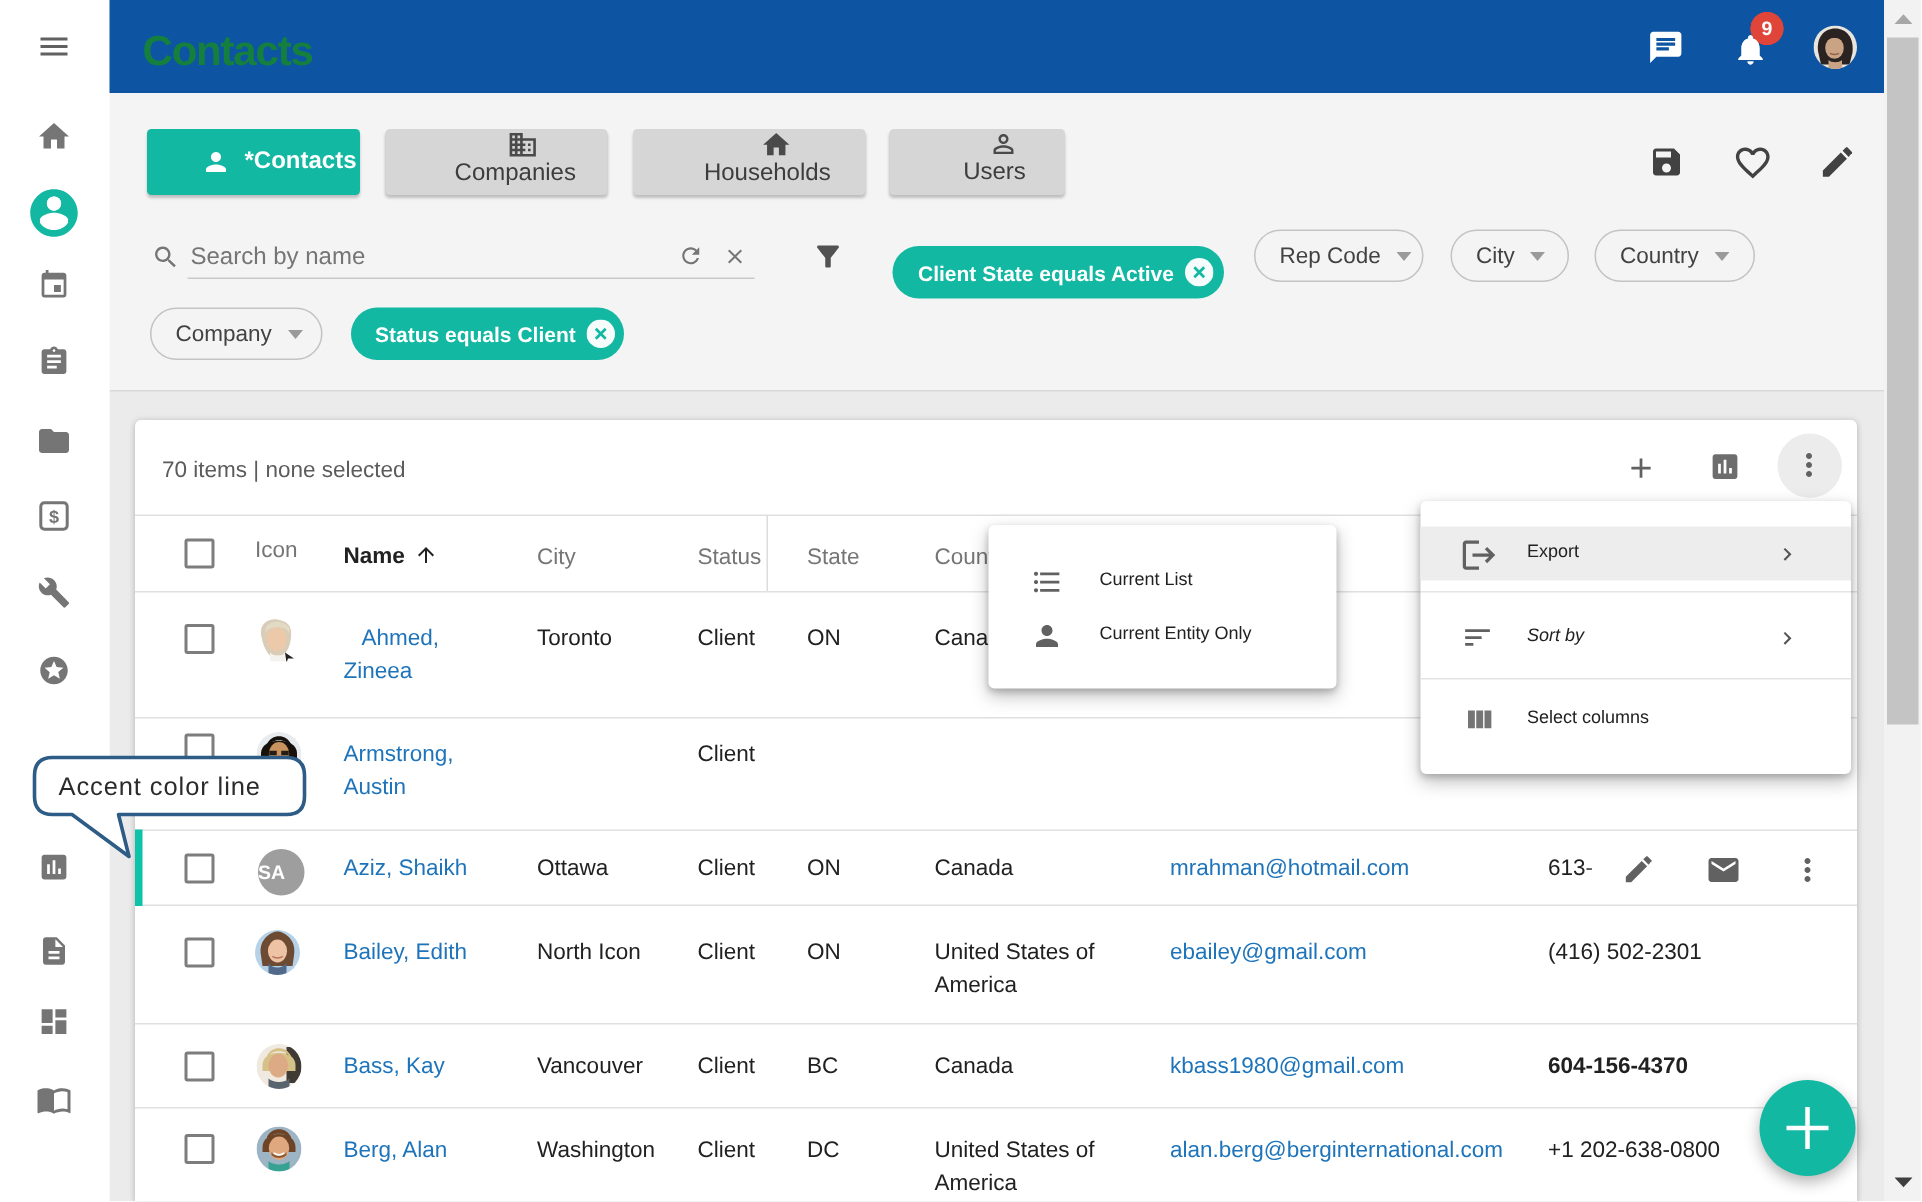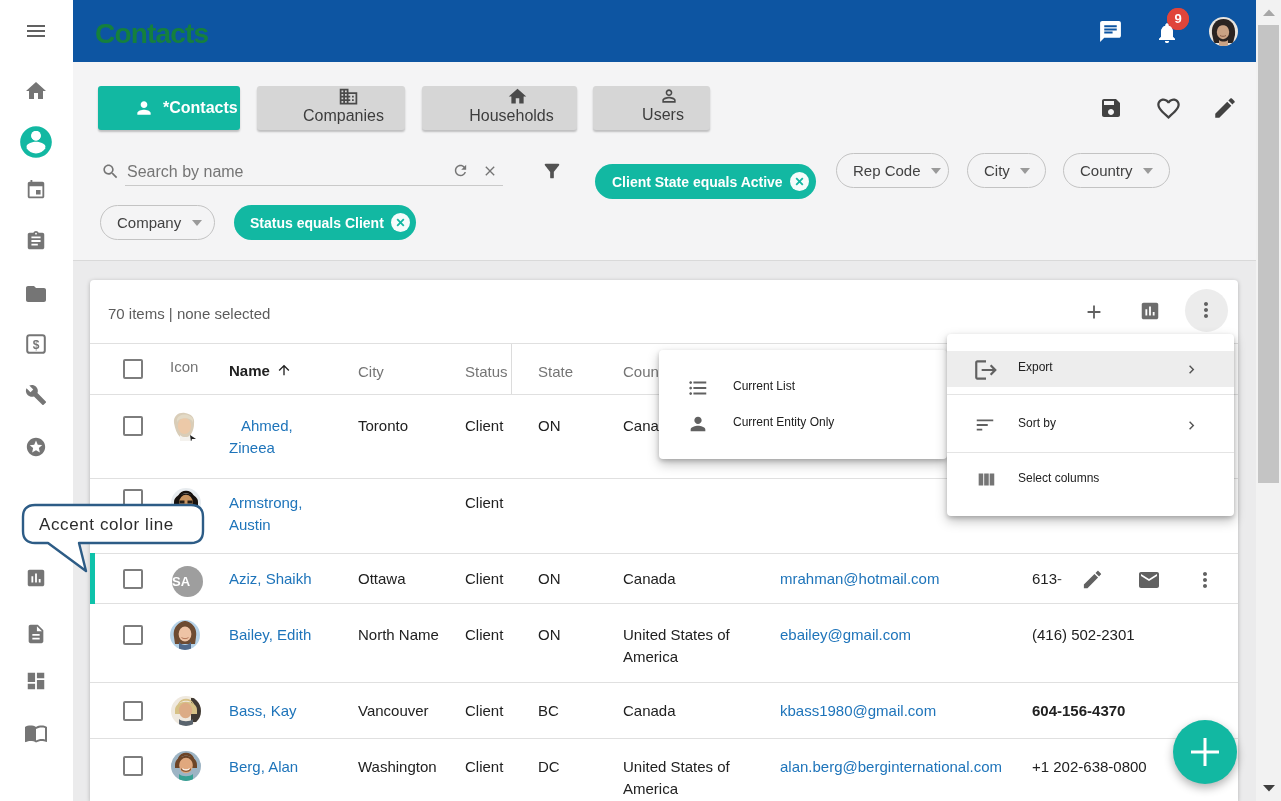--- a/index.html
+++ b/index.html
@@ -311,21 +311,21 @@
     <g clip-path="url(#av4)">
         <rect width="30" height="30" fill="#b5d2e8"></rect>
       <path d="M4 17 C2 6 11 1 15 1 C19 1 28 6 26 17 L25 24 H5 Z" fill="#6d4b32"></path>
       <ellipse cx="15" cy="14" rx="6.4" ry="7.6" fill="#eec3a5"></ellipse>
       <path d="M8 10.5 C9 4 21 4 22 10.5 L22 8 C19 2 11 2 8 8 Z" fill="#6d4b32"></path>
       <path d="M9 30 L9 22 C12 26 18 26 21 22 L21 30 Z" fill="#51698a"></path>
       <path d="M11.5 17.5 C13 19 17 19 18.5 17.5" stroke="#b5785a" stroke-width="1" fill="none"></path>
     </g>
   </svg>
   <div class="abs link" style="left:229px; top:626px;">Bailey, Edith</div>
-  <div class="abs cell" style="left:358px; top:626px;">North Name</div>
+  <div class="abs cell" style="left:358px; top:626px;">North Icon</div>
   <div class="abs cell" style="left:465px; top:626px;">Client</div>
   <div class="abs cell" style="left:538px; top:626px;">ON</div>
   <div class="abs cell" style="left:623px; top:626px;">United States of</div>
   <div class="abs cell" style="left:623px; top:648px;">America</div>
   <div class="abs link" style="left:780px; top:626px;">ebailey@gmail.com</div>
   <div class="abs cell" style="left:1032px; top:626px;">(416) 502-2301</div>
   <div class="abs rowline" style="left:90px; top:682px;"></div>
 
   <div class="abs cb" style="left:123px; top:701px;"></div>
   <svg class="abs" style="left:171px; top:696px;" width="30" height="30" viewBox="0 0 30 30">
@@ -377,21 +377,21 @@
   <div class="abs cell" style="left:623px; top:780px;">America</div>
   <div class="abs link" style="left:780px; top:758px;">alan.berg@berginternational.com</div>
   <div class="abs cell" style="left:1032px; top:758px;">+1 202-638-0800</div>
 
   <div class="abs" id="accent" style="left:90px; top:553px; width:5px; height:51px; background:#0ec2aa;"></div>
   <svg class="abs" style="left:18px; top:502px;" width="190" height="76" viewBox="0 0 190 76">
     <path d="M17 3 H173 Q185 3 185 15 V29 Q185 41 173 41 H61 L68 69 L30 41 H17 Q5 41 5 29 V15 Q5 3 17 3 Z" fill="#fff" stroke="#2d5c86" stroke-width="2.4" stroke-linejoin="round"></path>
     <text x="21" y="28" font-size="17" letter-spacing="0.6" fill="#2b2b2b" font-family="Liberation Sans">Accent color line</text>
   </svg>
 
-  <div class="abs menu" id="submenu" style="left:659px; top:350px; width:288px; height:109px;">
+  <div class="abs menu" id="submenu" style="left:659px; top:350px; width:232px; height:109px;">
     <svg class="abs" style="left:28px; top:27px;" width="22" height="22" viewBox="0 0 24 24" fill="#616161">
         <path d="M4 10.5c-.83 0-1.5.67-1.5 1.5s.67 1.5 1.5 1.5 1.5-.67 1.5-1.5-.67-1.5-1.5-1.5zm0-6c-.83 0-1.5.67-1.5 1.5S3.17 7.5 4 7.5 5.5 6.83 5.5 6 4.83 4.5 4 4.5zm0 12c-.83 0-1.5.68-1.5 1.5s.68 1.5 1.5 1.5 1.5-.68 1.5-1.5-.67-1.5-1.5-1.5zM7 19h14v-2H7v2zm0-6h14v-2H7v2zm0-8v2h14V5H7z"></path>
       </svg>
     <div class="abs mtext" style="left:74px; top:29px;">Current List</div>
     <svg class="abs" style="left:28px; top:63px;" width="22" height="22" viewBox="0 0 24 24" fill="#616161">
         <path d="M12 12c2.21 0 4-1.79 4-4s-1.79-4-4-4-4 1.79-4 4 1.79 4 4 4zm0 2c-2.67 0-8 1.34-8 4v2h16v-2c0-2.66-5.33-4-8-4z"></path>
       </svg>
     <div class="abs mtext" style="left:74px; top:65px;">Current Entity Only</div>
   </div>
   <div class="abs menu" id="mainmenu" style="left:947px; top:334px; width:287px; height:182px;">
@@ -400,21 +400,21 @@
         <path d="M17 7l-1.41 1.41L18.17 11H8v2h10.17l-2.58 2.58L17 17l5-5zM4 5h8V3H4c-1.1 0-2 .9-2 2v14c0 1.1.9 2 2 2h8v-2H4V5z"></path>
       </svg>
     <div class="abs mtext" style="left:71px; top:26px;">Export</div>
     <svg class="abs" style="left:236px; top:27px;" width="17" height="17" viewBox="0 0 24 24" fill="#555">
         <path d="M8.59 16.59L13.17 12 8.59 7.41 10 6l6 6-6 6z"></path>
       </svg>
     <div class="abs" style="left:0; top:60px; width:287px; height:1px; background:#e4e4e4;"></div>
     <svg class="abs" style="left:27px; top:80px;" width="22" height="22" viewBox="0 0 24 24" fill="#616161">
         <path d="M3 18h6v-2H3v2zM3 6v2h18V6H3zm0 7h12v-2H3v2z"></path>
       </svg>
-    <div class="abs mtext" style="left:71px; top:82px;">Sort by</div>
+    <div class="abs mtext" style="left:71px; top:82px;font-style:italic;">Sort by</div>
     <svg class="abs" style="left:236px; top:83px;" width="17" height="17" viewBox="0 0 24 24" fill="#555">
         <path d="M8.59 16.59L13.17 12 8.59 7.41 10 6l6 6-6 6z"></path>
       </svg>
     <div class="abs" style="left:0; top:118px; width:287px; height:1px; background:#e4e4e4;"></div>
     <svg class="abs" style="left:28px; top:135px;" width="22" height="22" viewBox="0 0 24 24" fill="#757575">
         <path d="M10 18h5V5h-5v13zm-6 0h5V5H4v13zM16 5v13h5V5h-5z"></path>
       </svg>
     <div class="abs mtext" style="left:71px; top:137px;">Select columns</div>
   </div>
 

